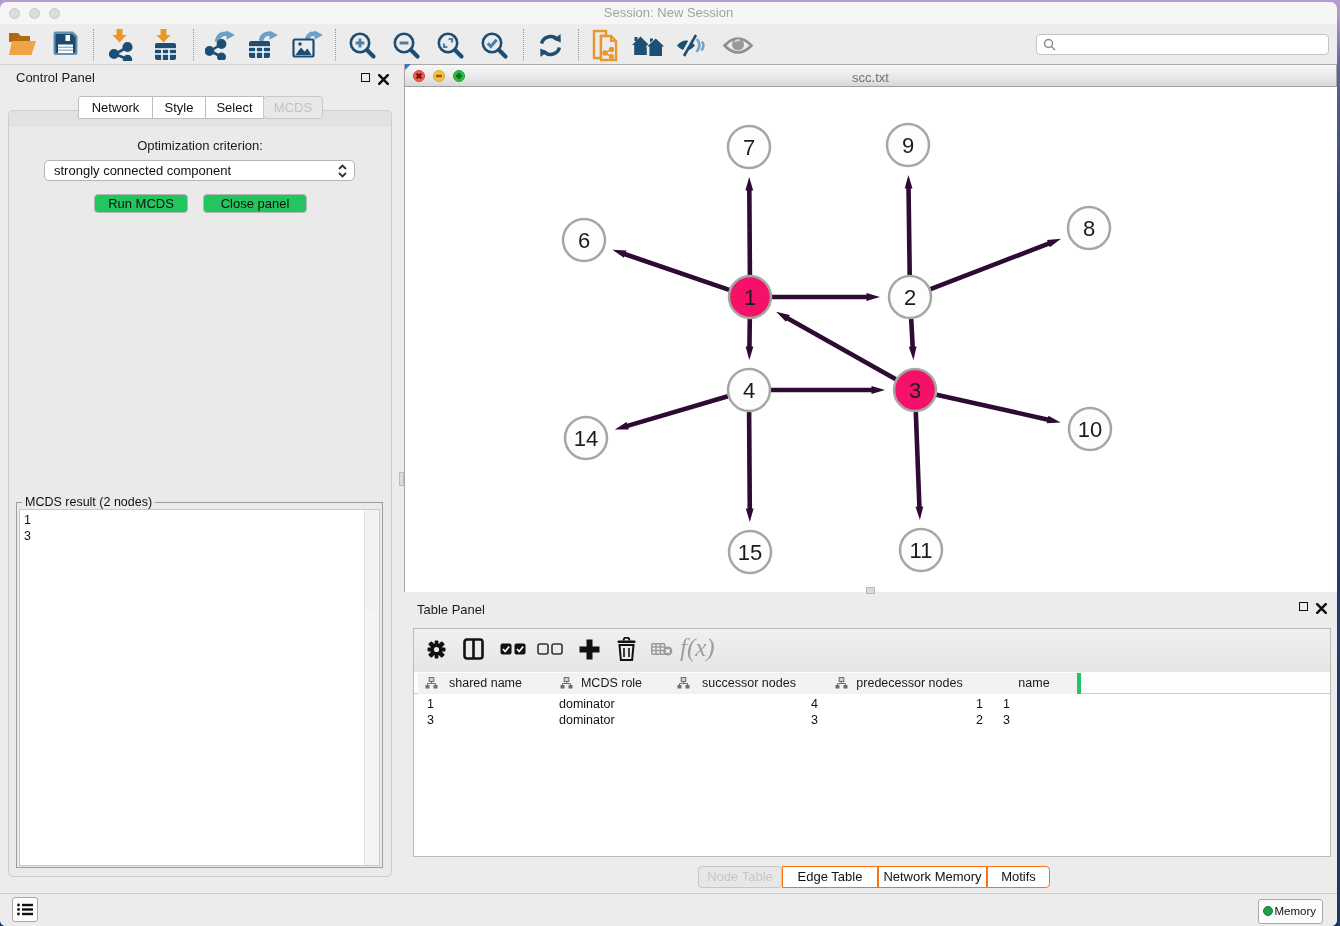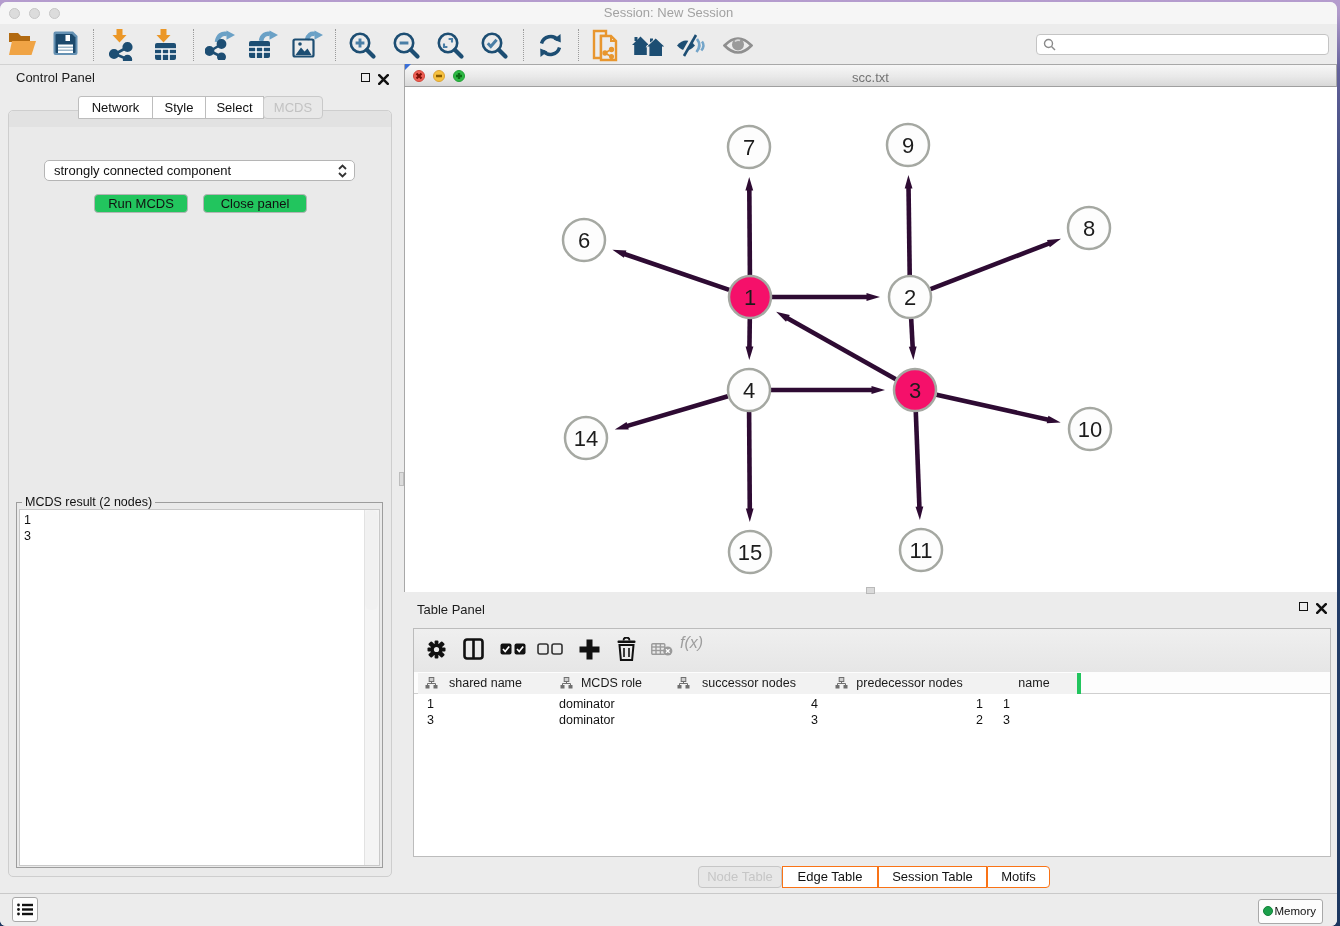--- a/index.html
+++ b/index.html
@@ -214,20 +214,21 @@
  <svg class="abs" style="left:378px;top:72px" width="11" height="11" viewBox="0 0 11 11">
       <path d="M1.2 1.2 L9.8 9.8 M9.8 1.2 L1.2 9.8" stroke="#111" stroke-width="2.5" stroke-linecap="round"></path>
     </svg>
 
  <div class="tab" style="left:78px;width:75px;border-radius:3px 0 0 0">Network</div>
  <div class="tab" style="left:152px;width:54px">Style</div>
  <div class="tab" style="left:205px;width:59px">Select</div>
  <div class="tab" style="left:263px;width:60px;background:#e8e8e8;color:#c2c2c2;border-color:#c9c9c9;border-radius:4px">MCDS</div>
  <div class="abs" id="cpanel"></div>
  <div class="abs" id="cpband"></div>
+ <div class="abs" id="optlabel">Optimization criterion:</div>
  <div class="abs" id="combo">strongly connected component
    <svg width="11" height="14" style="position:absolute;right:6px;top:3px" viewBox="0 0 11 14">
      <path d="M2 5 L5.5 1.5 L9 5" fill="none" stroke="#333" stroke-width="1.8"></path>
      <path d="M2 9 L5.5 12.5 L9 9" fill="none" stroke="#333" stroke-width="1.8"></path>
    </svg>
  </div>
  <div class="btn" style="left:94px;width:94px">Run MCDS</div>
  <div class="btn" style="left:203px;width:104px">Close panel</div>
  <div class="abs" id="fieldset"></div>
  <div class="abs" id="fslegend">MCDS result (2 nodes)</div>
@@ -363,21 +364,21 @@
  </svg>
  <svg class="abs" style="left:651px;top:641px" width="22" height="13" viewBox="0 0 22 13">
   <rect x="0.8" y="0.8" width="13" height="10.5" rx="1" fill="none" stroke="#9a9a9a" stroke-width="1.4"></rect>
   <line x1="0.8" y1="4" x2="13.8" y2="4" stroke="#9a9a9a" stroke-width="1.4"></line>
   <line x1="0.8" y1="7.5" x2="13.8" y2="7.5" stroke="#9a9a9a" stroke-width="1.4"></line>
   <line x1="5" y1="0.8" x2="5" y2="11.3" stroke="#9a9a9a" stroke-width="1.4"></line>
   <line x1="9.4" y1="0.8" x2="9.4" y2="11.3" stroke="#9a9a9a" stroke-width="1.4"></line>
   <circle cx="16.8" cy="8" r="4.6" fill="#9a9a9a"></circle>
   <path d="M15 6.2 l3.6 3.6 M18.6 6.2 l-3.6 3.6" stroke="#fff" stroke-width="1.3"></path>
  </svg>
- <div class="abs" style="left:680px;top:632px;width:42px;font-family:Liberation Sans, sans-serif;font-style:italic;font-size:16px;color:#9e9e9e">f(x)</div>
+ <div class="abs" style="left:680px;top:632px;width:42px;font-family:Liberation Serif, serif;font-style:italic;font-size:25px;color:#9e9e9e">f(x)</div>
 
  <svg class="hic" style="left:425px" width="13" height="12" viewBox="0 0 13 12">
   <rect x="4.2" y="0.5" width="4.6" height="4" fill="#cfcfcf" stroke="#6f6f6f"></rect>
   <path d="M6.5 4.5 v2 M2.5 6.5 h8 M2.5 6.5 v1.5 M10.5 6.5 v1.5" stroke="#6f6f6f" fill="none"></path>
   <rect x="0.5" y="8" width="4" height="3.5" fill="#6f6f6f"></rect>
   <rect x="8.5" y="8" width="4" height="3.5" fill="#6f6f6f"></rect>
  </svg>
  <svg class="hic" style="left:560px" width="13" height="12" viewBox="0 0 13 12">
   <rect x="4.2" y="0.5" width="4.6" height="4" fill="#cfcfcf" stroke="#6f6f6f"></rect>
   <path d="M6.5 4.5 v2 M2.5 6.5 h8 M2.5 6.5 v1.5 M10.5 6.5 v1.5" stroke="#6f6f6f" fill="none"></path>
@@ -409,21 +410,21 @@
  <div class="tcell" style="left:828px;top:694px;width:155px;text-align:right">1</div>
  <div class="tcell" style="left:1003px;top:694px">1</div>
  <div class="tcell" style="left:427px;top:710px">3</div>
  <div class="tcell" style="left:559px;top:710px">dominator</div>
  <div class="tcell" style="left:670px;top:710px;width:148px;text-align:right">3</div>
  <div class="tcell" style="left:828px;top:710px;width:155px;text-align:right">2</div>
  <div class="tcell" style="left:1003px;top:710px">3</div>
 
  <div class="ttab" style="left:698px;width:84px;background:#e7e7e7;color:#c6c6c6;border-color:#c6c6c6;border-radius:4px">Node Table</div>
  <div class="ttab" style="left:782px;width:96px">Edge Table</div>
- <div class="ttab" style="left:878px;width:109px">Session Table</div>
+ <div class="ttab" style="left:878px;width:109px">Network Memory</div>
  <div class="ttab" style="left:987px;width:63px;border-radius:0 4px 4px 0">Motifs</div>
 
  <div class="abs" id="sbar"></div>
  <div class="abs" id="listbtn"></div>
  <svg class="abs" style="left:17px;top:901px" width="16" height="13" viewBox="0 0 16 13">
   <circle cx="1.5" cy="2" r="1.4" fill="#111"></circle>
       <rect x="5" y="0.8" width="11" height="2.4" fill="#111"></rect>
   <circle cx="1.5" cy="6.5" r="1.4" fill="#111"></circle>
       <rect x="5" y="5.3" width="11" height="2.4" fill="#111"></rect>
   <circle cx="1.5" cy="11" r="1.4" fill="#111"></circle>

